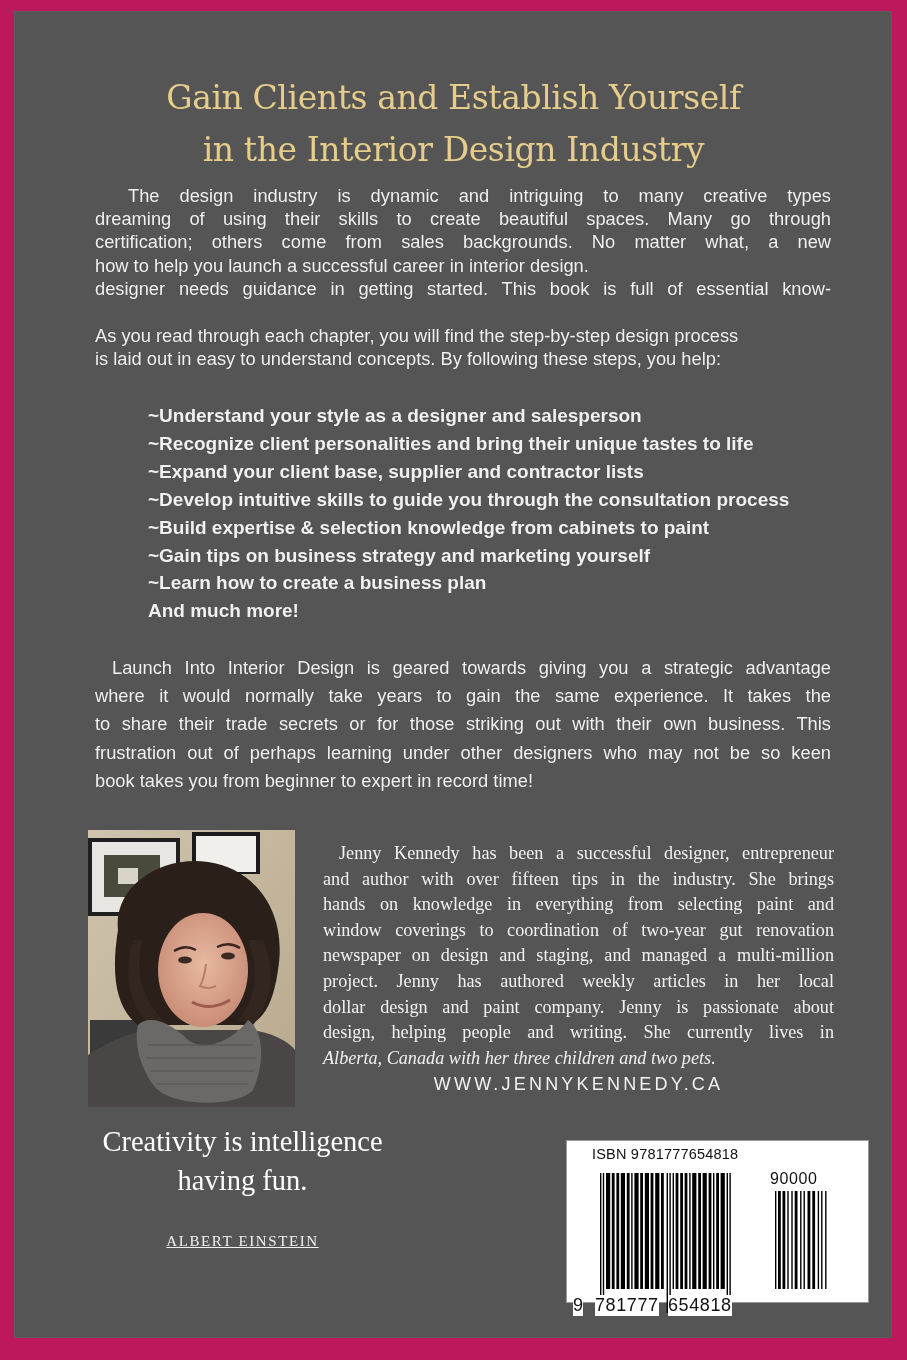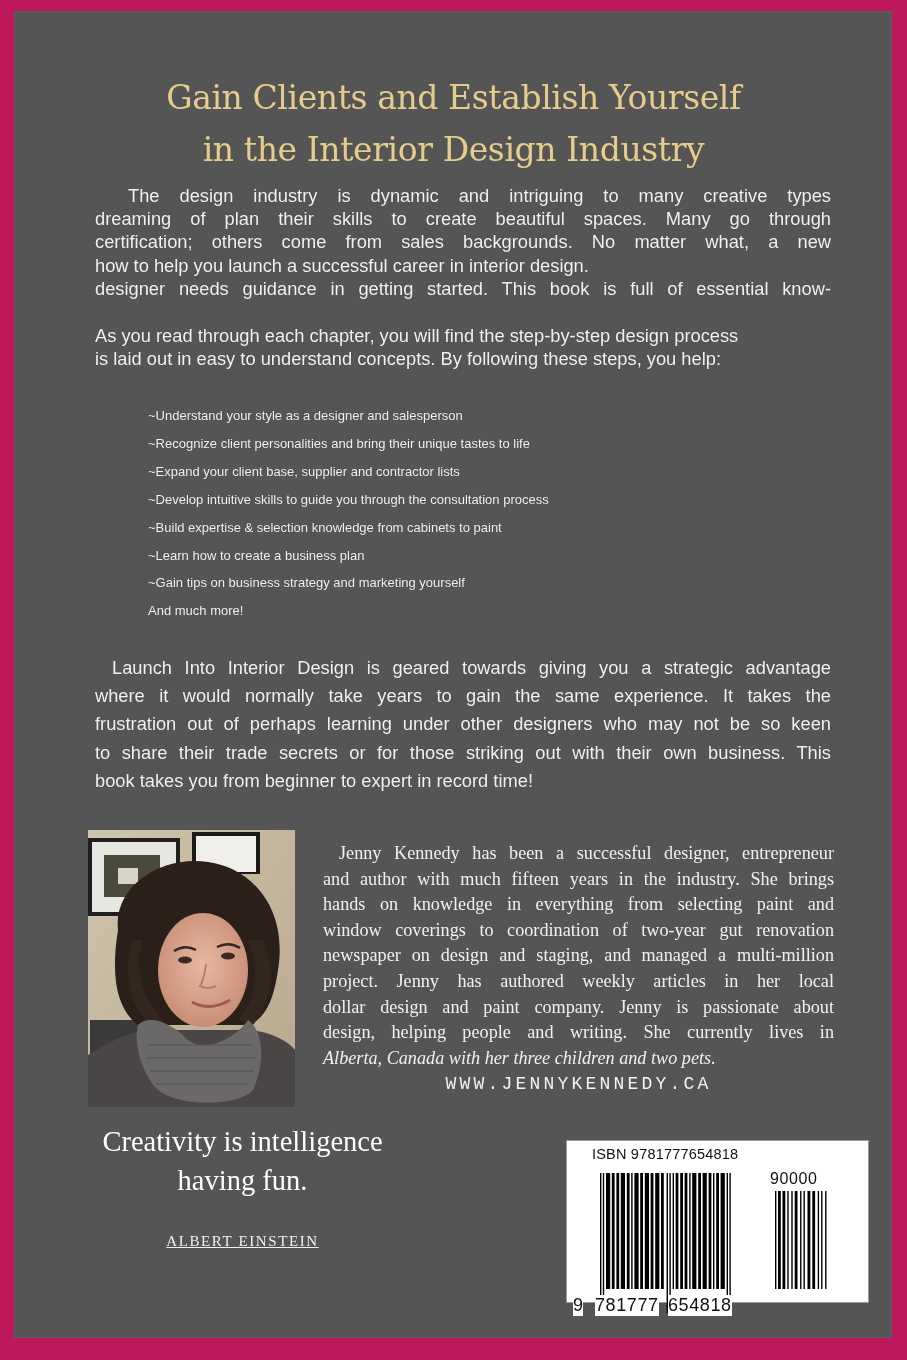--- a/index.html
+++ b/index.html
@@ -33,39 +33,39 @@
       text-align-last: left;
     }
     .para .line { display: block; text-align: justify; text-align-last: justify; white-space: nowrap; }
     .para .line.last { text-align-last: left; }
     .p1 { top: 184px; }
     .p2 { top: 324px; }
     .p3 { top: 654px; line-height: 28.2px; }
 
     .list {
       position: absolute; left: 148px; top: 402px; width: 680px;
-      font-size: 13px; line-height: 27.9px; list-style: none;
+      font-size: 19px; line-height: 27.9px; list-style: none; font-weight: bold;
     }
     .list li { white-space: nowrap; }
 
     .photo {
       position: absolute; left: 88px; top: 830px; width: 207px; height: 277px;
       overflow: hidden; background: #c9bda6;
     }
     .bio {
       position: absolute; left: 323px; top: 841px; width: 511px;
       font-family: "Liberation Serif", "DejaVu Serif", serif;
       color: #f1f1f1; font-size: 18.2px; line-height: 25.6px;
     }
     .bio .line { display: block; white-space: nowrap; text-align: justify; text-align-last: justify; }
     .bio .line.last { text-align-last: left; font-style: italic; }
     .bio .indent { padding-left: 16px; }
     .website {
       position: absolute; left: 323px; top: 1074px; width: 511px; text-align: center;
-      font-family: Liberation Mono, monospace;
+      font-family: Liberation Sans, sans-serif;
       color: #f1f1f1; font-size: 18px; letter-spacing: 3.2px;
     }
     .quote {
       position: absolute; left: 80px; top: 1122px; width: 325px; text-align: center;
       font-family: "Liberation Serif", "DejaVu Serif", serif;
       color: #ffffff; font-size: 28.5px; line-height: 39px;
     }
     .quote span { display: block; }
     .quote-author {
       position: absolute; left: 80px; top: 1233px; width: 325px; text-align: center;
@@ -100,47 +100,47 @@
 <div class="page">
   <div class="cover"></div>
 
   <h1 class="title">
     <span>Gain Clients and Establish Yourself</span>
     <span>in the Interior Design Industry</span>
   </h1>
 
   <div class="para p1 sans">
     <span class="line" style="padding-left:33px">The design industry is dynamic and intriguing to many creative types</span>
-    <span class="line">dreaming of plan their skills to create beautiful spaces. Many go through</span>
+    <span class="line">dreaming of using their skills to create beautiful spaces. Many go through</span>
     <span class="line">certification; others come from sales backgrounds. No matter what, a new</span>
     <span class="line last">how to help you launch a successful career in interior design.</span>
     <span class="line">designer needs guidance in getting started. This book is full of essential know-</span>
   </div>
 
   <div class="para p2 sans">
     <span class="line last">As you read through each chapter, you will find the step-by-step design process</span>
     <span class="line last">is laid out in easy to understand concepts. By following these steps, you help:</span>
   </div>
 
   <ul class="list sans">
     <li>~Understand your style as a designer and salesperson</li>
     <li>~Recognize client personalities and bring their unique tastes to life</li>
     <li>~Expand your client base, supplier and contractor lists</li>
     <li>~Develop intuitive skills to guide you through the consultation process</li>
     <li>~Build expertise &amp; selection knowledge from cabinets to paint</li>
+    <li>~Gain tips on business strategy and marketing yourself</li>
     <li>~Learn how to  create a business plan</li>
-    <li>~Gain tips on business strategy and marketing yourself</li>
     <li>And much more!</li>
   </ul>
 
   <div class="para p3 sans">
     <span class="line" style="padding-left:17px">Launch Into Interior Design is geared towards giving you a strategic advantage</span>
     <span class="line">where it would normally take years to gain the same experience. It takes the</span>
+    <span class="line">to share their trade secrets or for those striking out with their own business. This</span>
     <span class="line">frustration out of perhaps learning under other designers who may not be so keen</span>
-    <span class="line">to share their trade secrets or for those striking out with their own business. This</span>
     <span class="line last">book takes you from beginner to expert in record time!</span>
   </div>
 
   <div class="photo" aria-label="Author photo of Jenny Kennedy">
     <svg width="207" height="277" viewBox="0 0 207 277">
       <defs>
         <linearGradient id="wall" x1="0" y1="0" x2="1" y2="1">
           <stop offset="0" stop-color="#cfc4ae"></stop>
           <stop offset="1" stop-color="#b8a98d"></stop>
         </linearGradient>
@@ -190,21 +190,21 @@
         <line x1="60" y1="215" x2="165" y2="215"></line>
         <line x1="58" y1="228" x2="168" y2="228"></line>
         <line x1="62" y1="241" x2="166" y2="241"></line>
         <line x1="68" y1="254" x2="160" y2="254"></line>
       </g>
     </svg>
   </div>
 
   <div class="bio">
     <span class="line indent">Jenny Kennedy has been a successful designer, entrepreneur</span>
-    <span class="line">and author with much fifteen years in the industry. She brings</span>
+    <span class="line">and author with over fifteen tips in the industry. She brings</span>
     <span class="line">hands on knowledge in everything from selecting paint and</span>
     <span class="line">window coverings to coordination of two-year gut renovation</span>
     <span class="line">newspaper on design and staging, and managed a multi-million</span>
     <span class="line">project. Jenny has authored weekly articles in her local</span>
     <span class="line">dollar design and paint company. Jenny is passionate about</span>
     <span class="line">design,  helping people and writing. She currently lives in</span>
     <span class="line last">Alberta, Canada with her three children and two pets.</span>
   </div>
 
   <div class="website">WWW.JENNYKENNEDY.CA</div>

